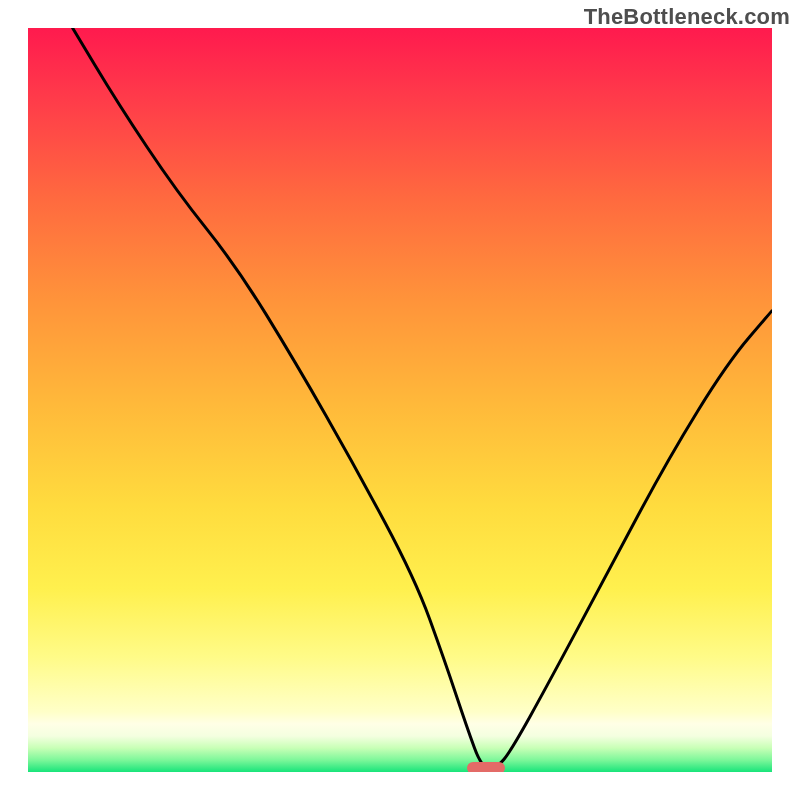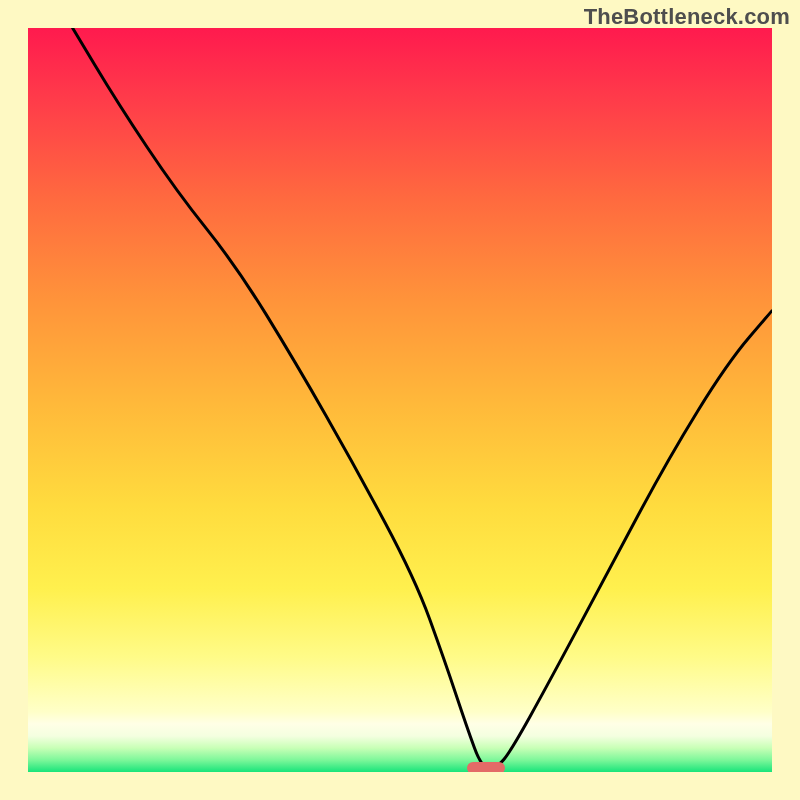--- a/index.html
+++ b/index.html
@@ -8,21 +8,21 @@
     width: 800px;
     height: 800px;
     background: #000;
     overflow: hidden;
     font-family: Arial, Helvetica, sans-serif;
   }
   .frame {
     position: relative;
     width: 800px;
     height: 800px;
-    background: #fef9c3;
+    background: #ffffff;
   }
   .attribution {
     position: absolute;
     top: 4px;
     right: 10px;
     color: #4e4e4e;
     font-size: 22px;
     font-weight: 600;
     letter-spacing: 0.2px;
     z-index: 5;

